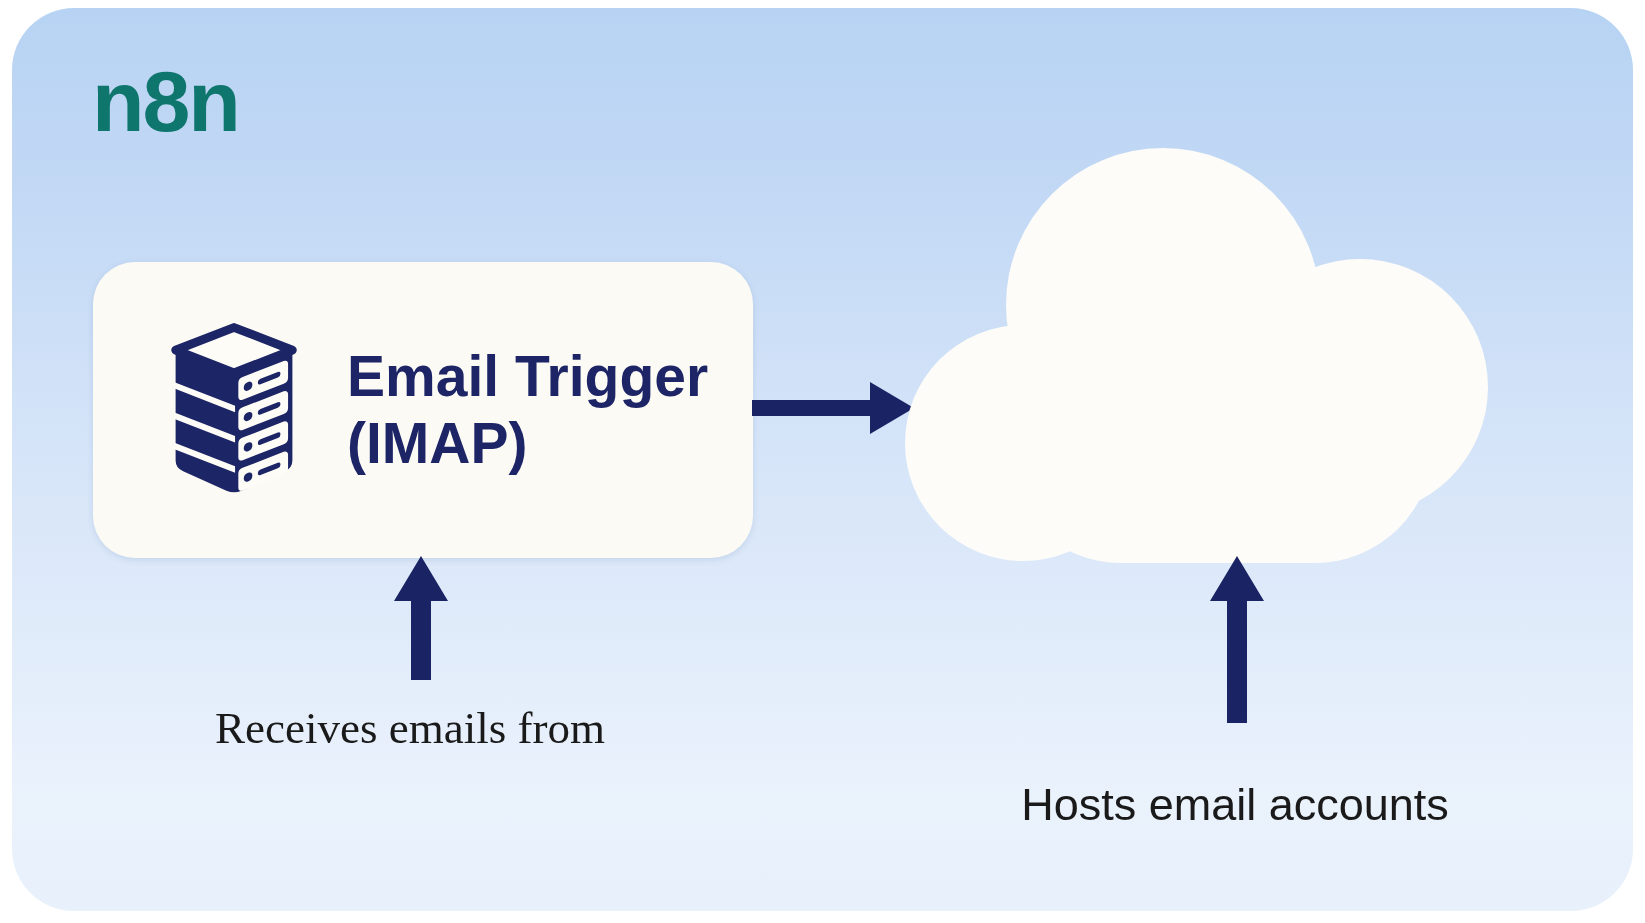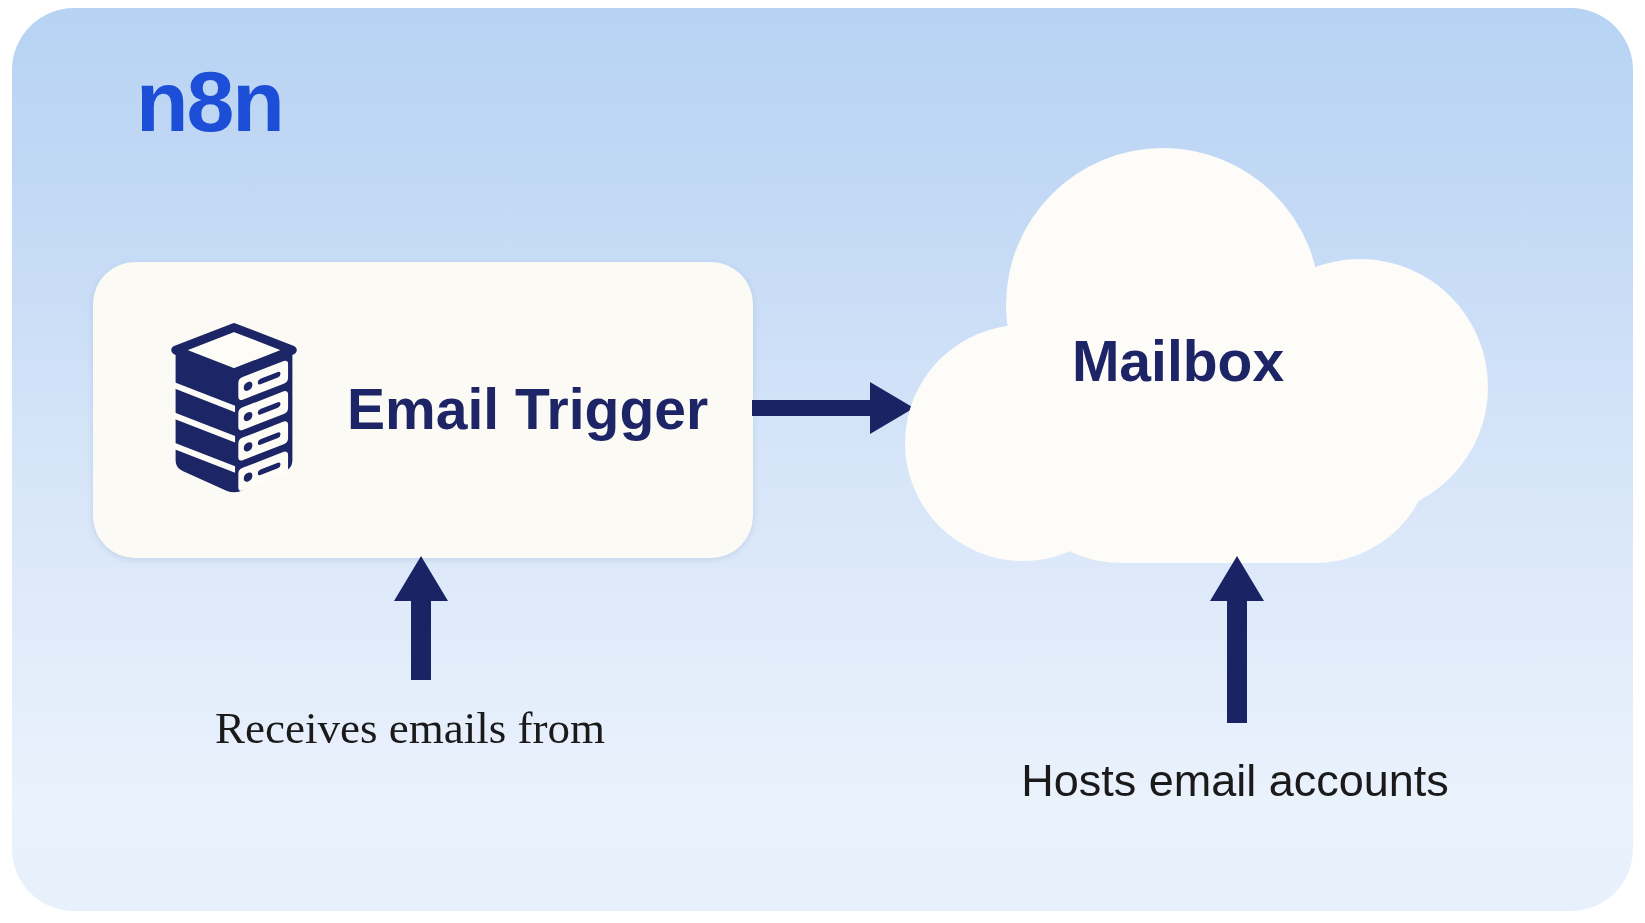--- a/index.html
+++ b/index.html
@@ -23,23 +23,22 @@
       #e0ebfa 68%,
       #eaf2fc 88%,
       #e7f0fb 100%);
   }
   .logo {
     position: absolute;
     left: 92px; top: 58px;
     font-size: 86px;
     font-weight: 800;
     letter-spacing: -2px;
-    color: #1d4ed8;
+    color: #0f766e;
     line-height: 1;
-    margin-left: 44px;
   }
   .trigger-box {
     position: absolute;
     left: 93px; top: 262px;
     width: 660px; height: 296px;
     background: #fbfaf4;
     border-radius: 42px;
     box-shadow: 0 2px 6px rgba(90,120,170,0.18);
     display: flex;
     align-items: center;
@@ -68,21 +67,21 @@
   .up-arrow-left  { position: absolute; left: 394px;  top: 556px; }
   .up-arrow-right { position: absolute; left: 1210px; top: 556px; }
   .caption {
     position: absolute;
     text-align: center;
     font-size: 45px;
     color: #1a1a1a;
     line-height: 1.18;
   }
   .caption-left  { left: 185px;  top: 702px; width: 450px; font-family: Liberation Serif, serif; }
-  .caption-right { left: 1015px; top: 754px; width: 440px; }
+  .caption-right { left: 1015px; top: 778px; width: 440px; }
   .line { display: block; }
 </style>
 </head>
 <body>
 
 <div class="canvas">
 
   <div class="panel"></div>
 
   <div class="logo">n8n</div>
@@ -120,41 +119,41 @@
           <g>
             <rect x="4" y="91" width="46" height="21" rx="4" fill="#fdfcf7"></rect>
             <circle cx="13" cy="101.5" r="4" fill="#1c2565"></circle>
             <rect x="22" y="99" width="21" height="5" rx="2.5" fill="#1c2565"></rect>
           </g>
         </g>
       </svg>
     </span>
     <div class="node-title">
       <span class="line">Email Trigger</span>
+      <span class="line">(IMAP)</span>
     </div>
   </div>
 
   <span class="h-arrow">
     <svg width="164" height="56" viewBox="0 0 164 56">
       <polygon points="0,20 118,20 118,2 162,28 118,54 118,36 0,36" fill="#1a2363"></polygon>
     </svg>
   </span>
 
   <span class="cloud">
     <svg width="632" height="425" viewBox="0 0 632 425">
       <g fill="#fdfcf8">
         <circle cx="300" cy="160" r="157"></circle>
         <circle cx="497" cy="242" r="128"></circle>
         <circle cx="160" cy="298" r="118"></circle>
         <rect x="140" y="180" width="430" height="238" rx="118"></rect>
       </g>
     </svg>
   </span>
   <div class="cloud-label">
-    <span class="line">Mailbox</span>
   </div>
 
   <span class="up-arrow-left">
     <svg width="54" height="124" viewBox="0 0 54 124">
       <polygon points="27,0 54,45 37,45 37,124 17,124 17,45 0,45" fill="#1a2363"></polygon>
     </svg>
   </span>
 
   <span class="up-arrow-right">
     <svg width="54" height="167" viewBox="0 0 54 167">

